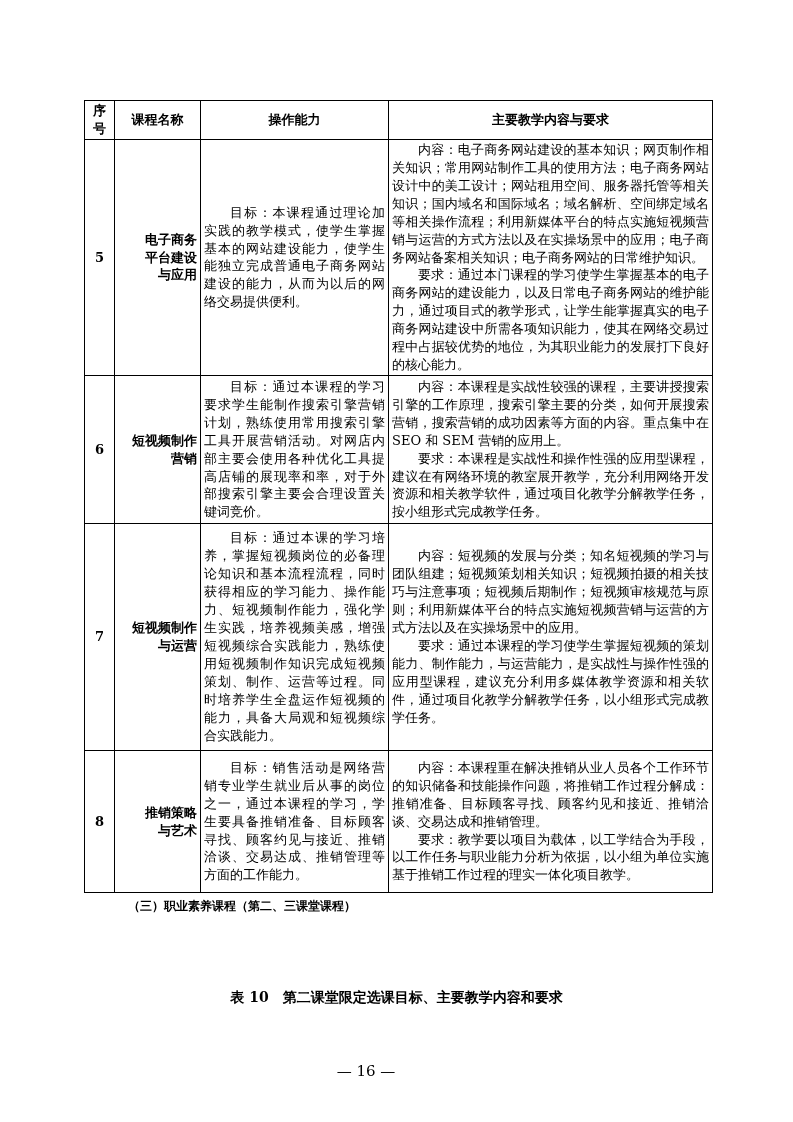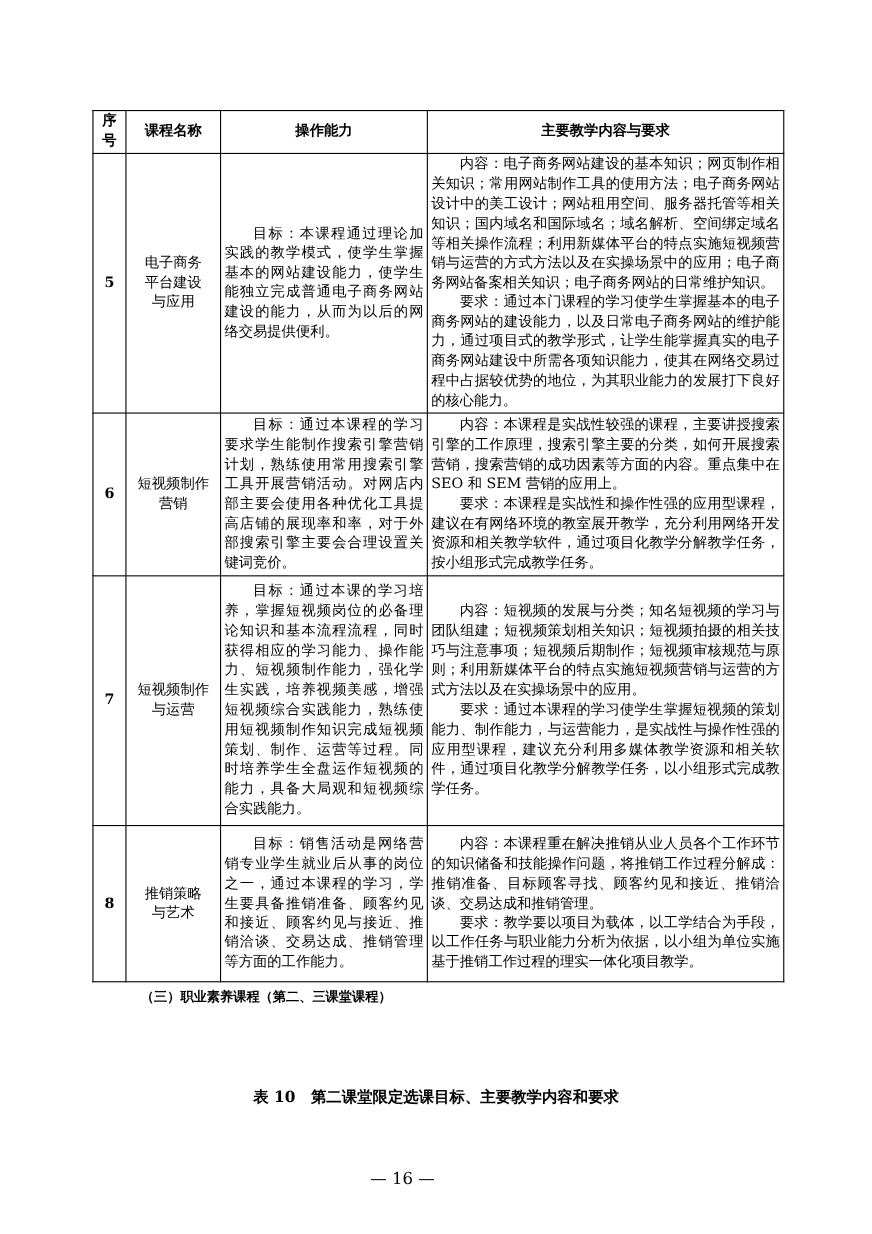--- a/index.html
+++ b/index.html
@@ -16,21 +16,21 @@
   .course-table col.c-name{width:86px;}
   .course-table col.c-obj{width:188px;}
   .course-table col.c-cont{width:324px;}
   .course-table th,.course-table td{
     border:1px solid #000;vertical-align:middle;
     font-size:13px;line-height:1.38;padding:1px 3px;
     overflow:hidden;
   }
   .course-table th{font-weight:bold;text-align:center;white-space:pre-line;}
   td.cell-no{text-align:center;font-weight:bold;}
-  td.cell-name{text-align:center;font-weight:normal;white-space:pre-line;}
+  td.cell-name{text-align:right;font-weight:bold;white-space:pre-line;}
   td.cell-obj p, td.cell-cont p{
     margin:0;text-indent:2em;text-align:justify;
   }
   tr.r-header{height:37px;}
   tr.r-5{height:234px;}
   tr.r-6{height:148px;}
   tr.r-7{height:227px;}
   tr.r-8{height:142px;}
   tr.r-total{height:34px;}
   td.cell-total{text-align:center;}
@@ -104,21 +104,21 @@
         <td class="cell-cont">
           <p>内容：短视频的发展与分类；知名短视频的学习与团队组建；短视频策划相关知识；短视频拍摄的相关技巧与注意事项；短视频后期制作；短视频审核规范与原则；利用新媒体平台的特点实施短视频营销与运营的方式方法以及在实操场景中的应用。</p>
           <p>要求：通过本课程的学习使学生掌握短视频的策划能力、制作能力，与运营能力，是实战性与操作性强的应用型课程，建议充分利用多媒体教学资源和相关软件，通过项目化教学分解教学任务，以小组形式完成教学任务。</p>
         </td>
       </tr>
       <tr class="r-8">
         <td class="cell-no">8</td>
         <td class="cell-name">推销策略
 与艺术</td>
         <td class="cell-obj">
-          <p>目标：销售活动是网络营销专业学生就业后从事的岗位之一，通过本课程的学习，学生要具备推销准备、顾客约见和接近、顾客约见与接近、推销洽谈、交易达成、推销管理等方面的工作能力。</p>
+          <p>目标：销售活动是网络营销专业学生就业后从事的岗位之一，通过本课程的学习，学生要具备推销准备、目标顾客寻找、顾客约见与接近、推销洽谈、交易达成、推销管理等方面的工作能力。</p>
         </td>
         <td class="cell-cont">
           <p>内容：本课程重在解决推销从业人员各个工作环节的知识储备和技能操作问题，将推销工作过程分解成：推销准备、目标顾客寻找、顾客约见和接近、推销洽谈、交易达成和推销管理。</p>
           <p>要求：教学要以项目为载体，以工学结合为手段，以工作任务与职业能力分析为依据，以小组为单位实施基于推销工作过程的理实一体化项目教学。</p>
         </td>
       </tr>
     </tbody>
   </table>
 
   <h2 class="section-heading">（三）职业素养课程（第二、三课堂课程）</h2>

